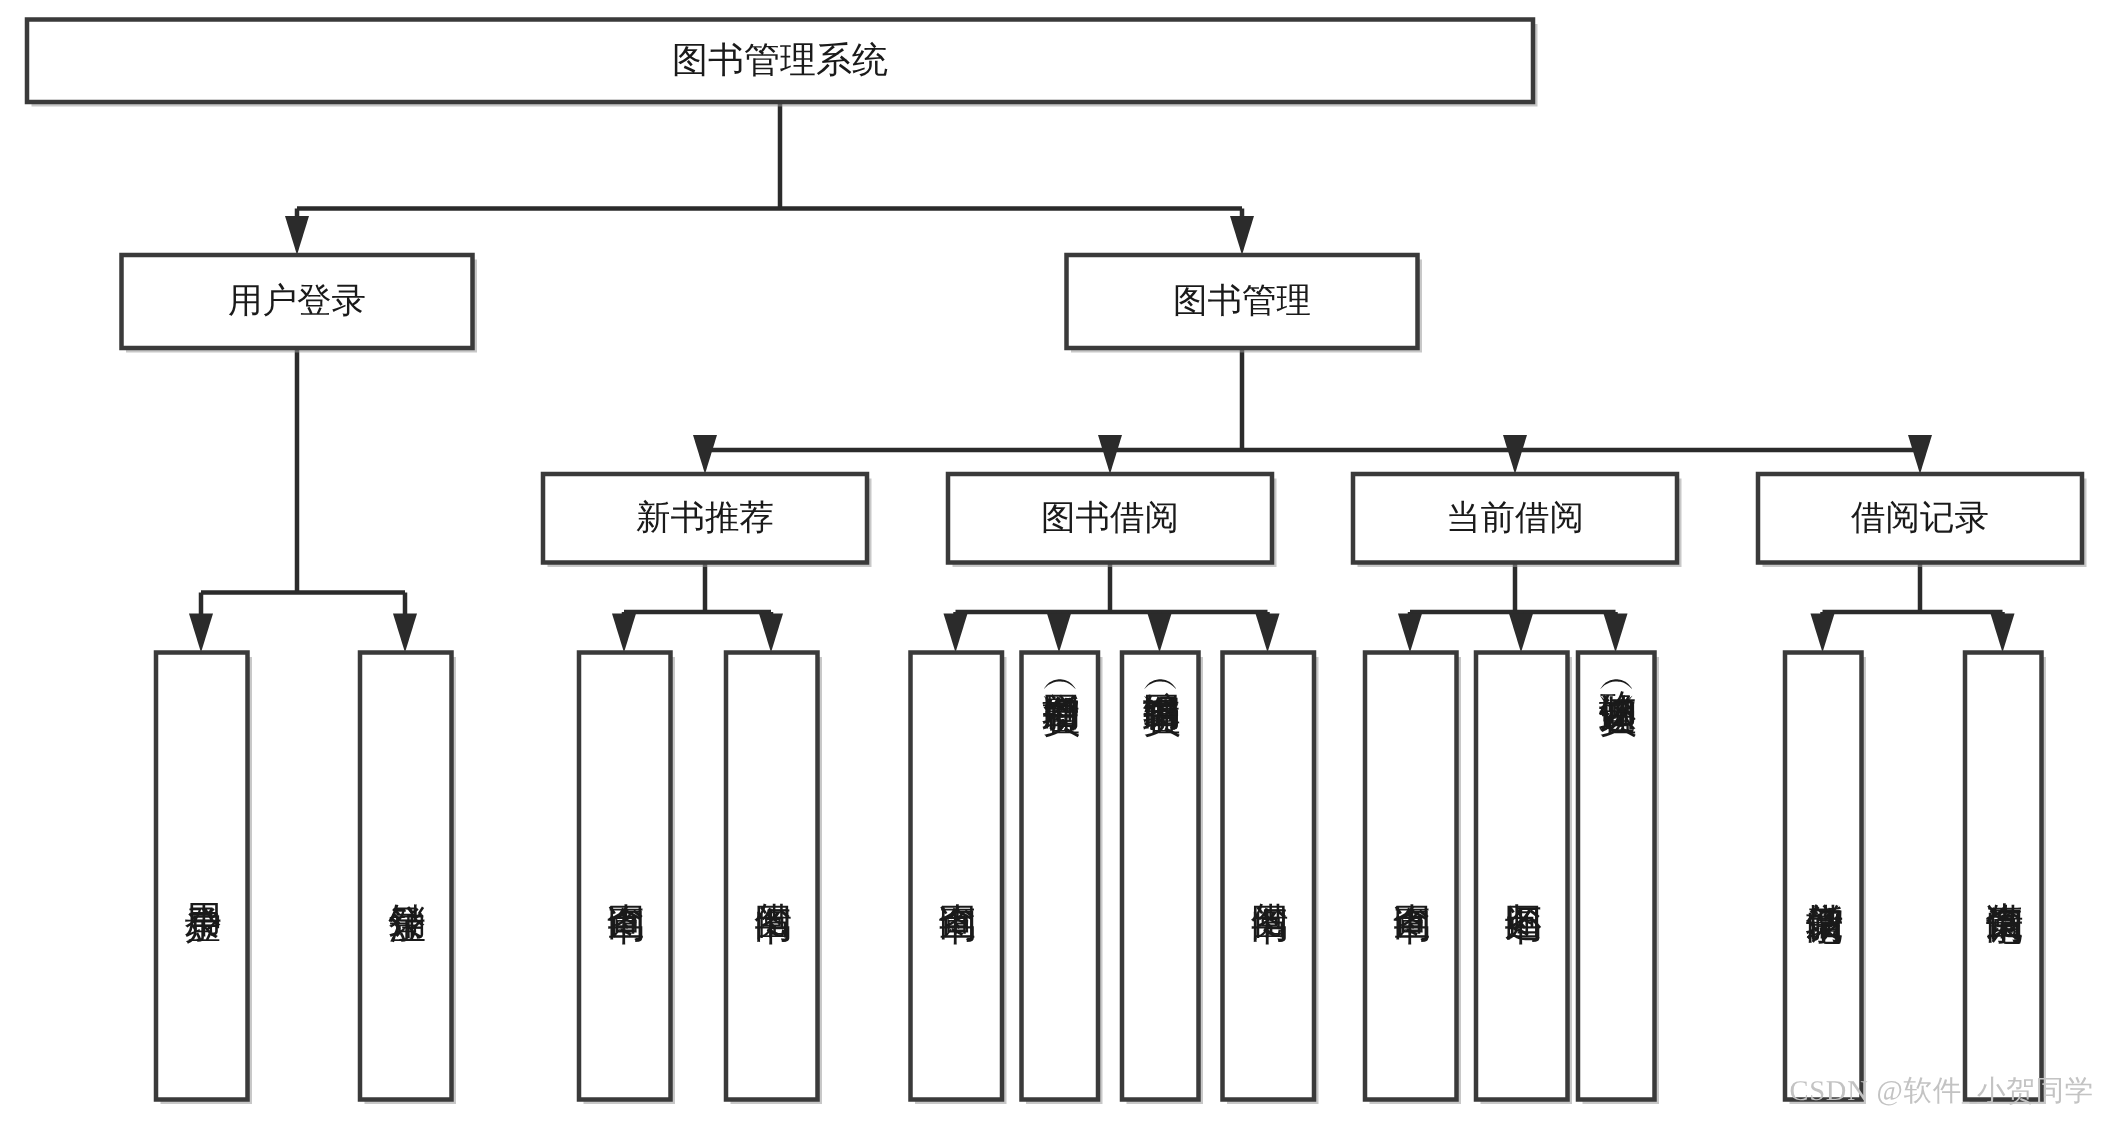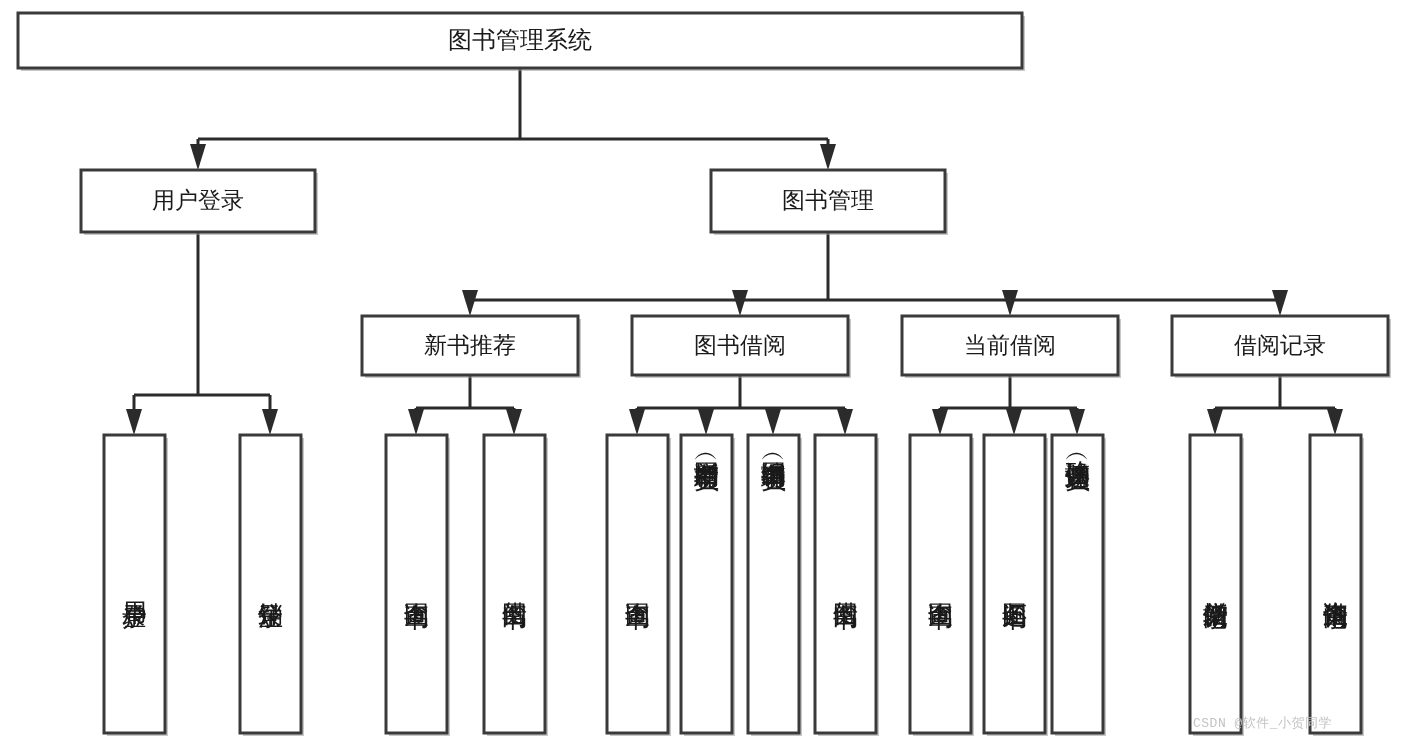--- a/index.html
+++ b/index.html
@@ -63,22 +63,22 @@
     font-size: 25px;
     line-height: 1.08;
     color: #1a1a1a;
     letter-spacing: 1px;
     white-space: nowrap;
     text-align: center;
     pointer-events: none;
   }
   .watermark {
     position: absolute;
-    font-family: Liberation Mono, monospace;
-    font-size: 13px;
+    font-family: Liberation Serif, serif;
+    font-size: 19px;
     color: #c3c3c3;
     white-space: nowrap;
     letter-spacing: 0.5px;
   }
 </style>
 </head>
 <body>
 
 <div id="diagram-root">
 

